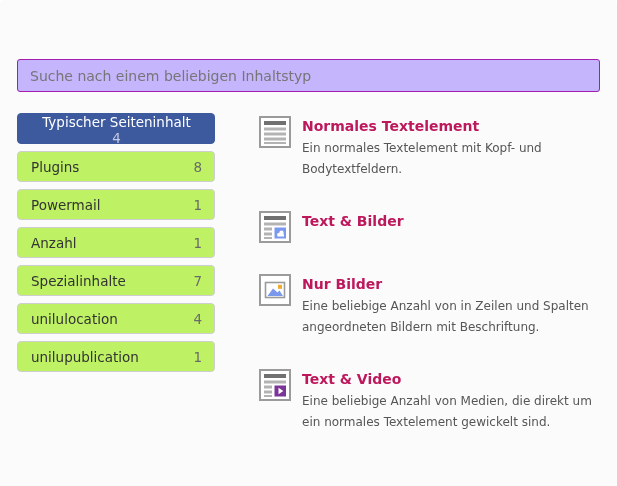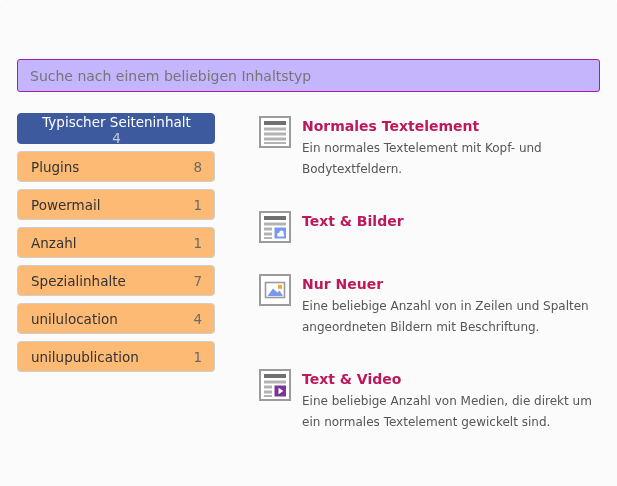--- a/index.html
+++ b/index.html
@@ -72,21 +72,21 @@
   .sidebar {
     position: absolute;
     left: 17px;
     top: 113px;
     width: 198px;
   }
   .sidebar-item {
     box-sizing: border-box;
     height: 31px;
     margin-bottom: 7px;
-    background: #fdba74;
+    background: #bef264;
     border: 1px solid #cecece;
     border-radius: 4px;
     display: flex;
     align-items: center;
     justify-content: space-between;
     padding: 0 12px 0 13px;
     font-size: 13.5px;
     color: #333333;
     cursor: pointer;
   }
@@ -216,21 +216,21 @@
 
       <svg viewBox="0 0 32 32" style="display: block;">
         <rect x="1" y="1" width="30" height="30" fill="#ffffff" stroke="#9b9b9b" stroke-width="2"></rect>
         <rect x="6.5" y="8.5" width="19" height="15" fill="#ffffff" stroke="#9b9b9b" stroke-width="1.6"></rect>
         <polygon points="8.5,22 14,14.5 18.5,18.5 20.5,16.5 24,22" fill="#7b98ef"></polygon>
         <rect x="19" y="10.8" width="4" height="4" fill="#efaa2f"></rect>
       </svg>
 
     </span>
     <span class="ce-text">
-      <span class="ce-title" style="display:block">Nur Neuer</span>
+      <span class="ce-title" style="display:block">Nur Bilder</span>
       <span class="ce-desc" style="display:block">Eine beliebige Anzahl von in Zeilen und Spalten angeordneten Bildern mit Beschriftung.</span>
     </span>
   </div>
       <div class="content-item">
     <span class="ce-icon">
 
       <svg viewBox="0 0 32 32" style="display: block;">
         <rect x="1" y="1" width="30" height="30" fill="#ffffff" stroke="#9b9b9b" stroke-width="2"></rect>
         <rect x="5" y="5" width="22" height="4" fill="#707070"></rect>
         <rect x="5" y="11.5" width="22" height="3" fill="#b3b3b3"></rect>

